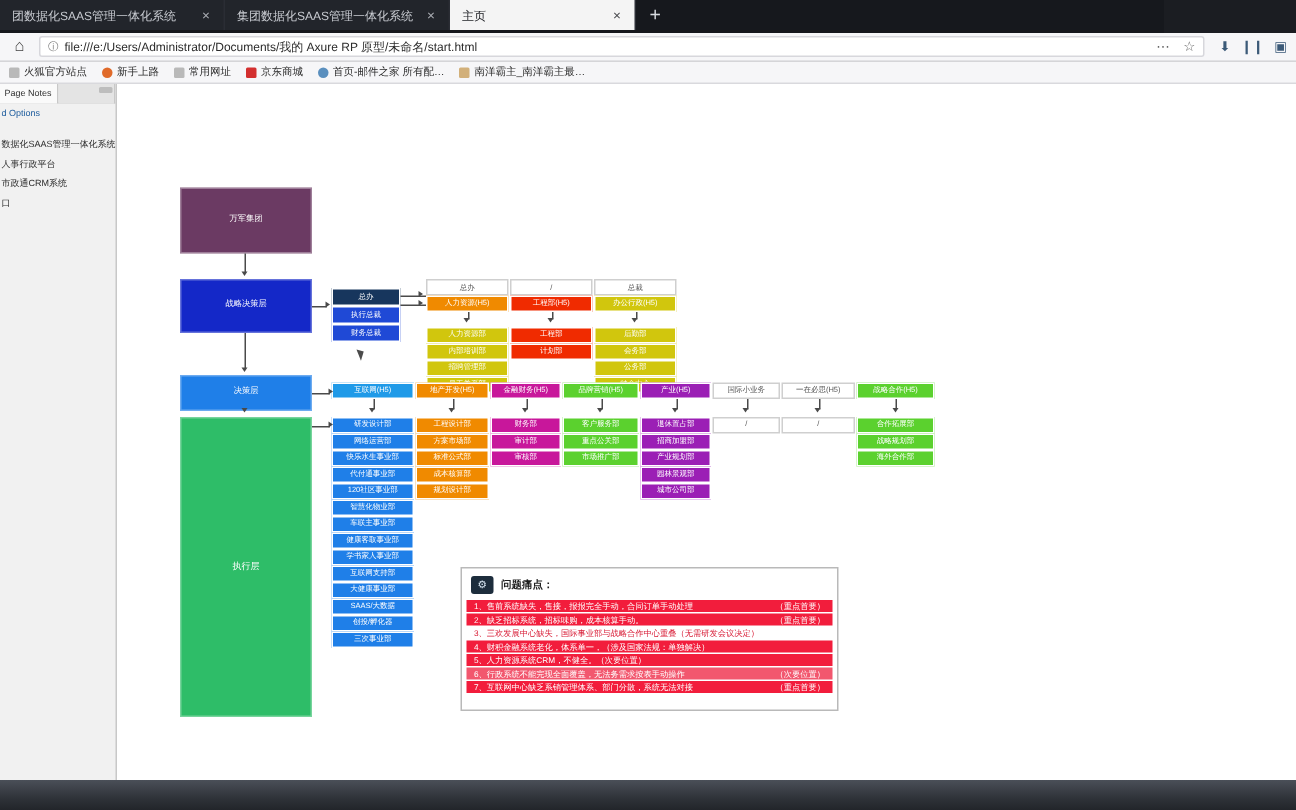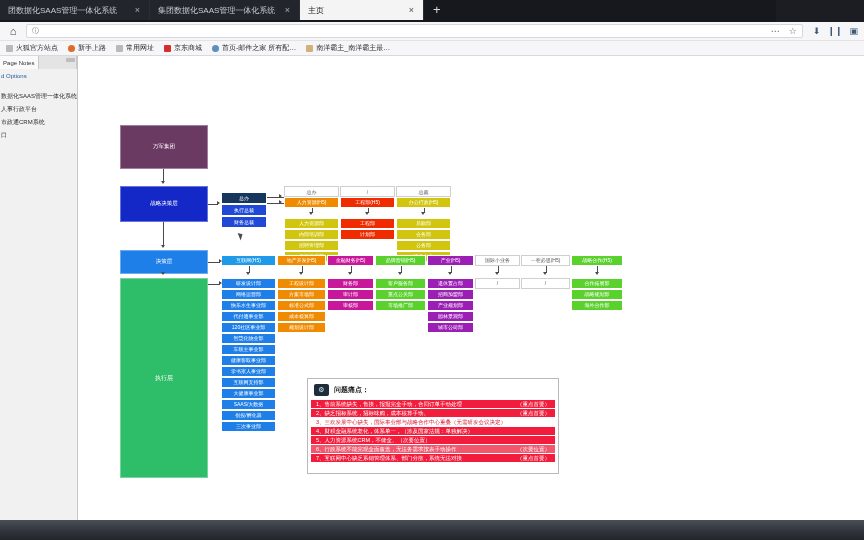--- a/index.html
+++ b/index.html
@@ -166,20 +166,21 @@
       <span class="tab-title">主页</span>
       <span class="tab-close">×</span>
     </div>
     <div class="tab-new">+</div>
   </div>
 
   <div class="navbar">
     <div class="nav-home" style="font-size:11px;color:#444">⌂</div>
     <div class="urlbar">
       <span class="url-info">ⓘ</span>
+      <span class="url-text">file:///e:/Users/Administrator/Documents/我的 Axure RP 原型/未命名/start.html</span>
       <span class="url-dots">⋯</span>
       <span class="url-star">☆</span>
     </div>
     <div class="nav-icons">
       <span class="nav-ic">⬇</span>
       <span class="nav-ic">❙❙</span>
       <span class="nav-ic">▣</span>
     </div>
   </div>
 

